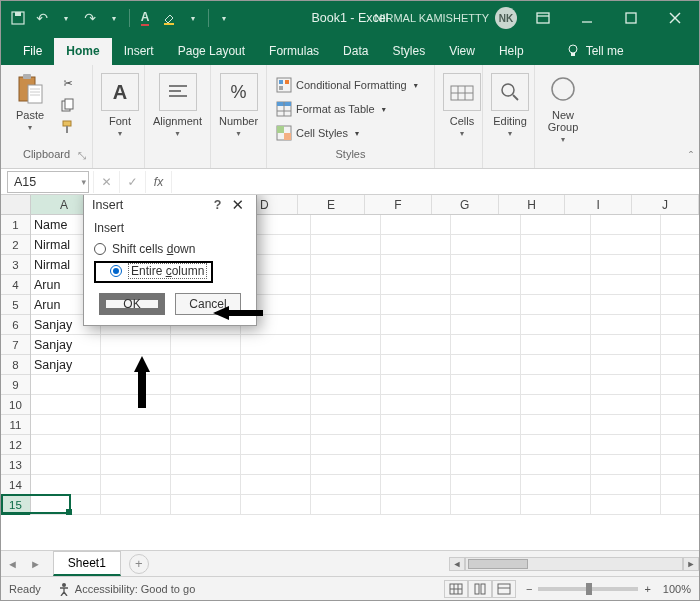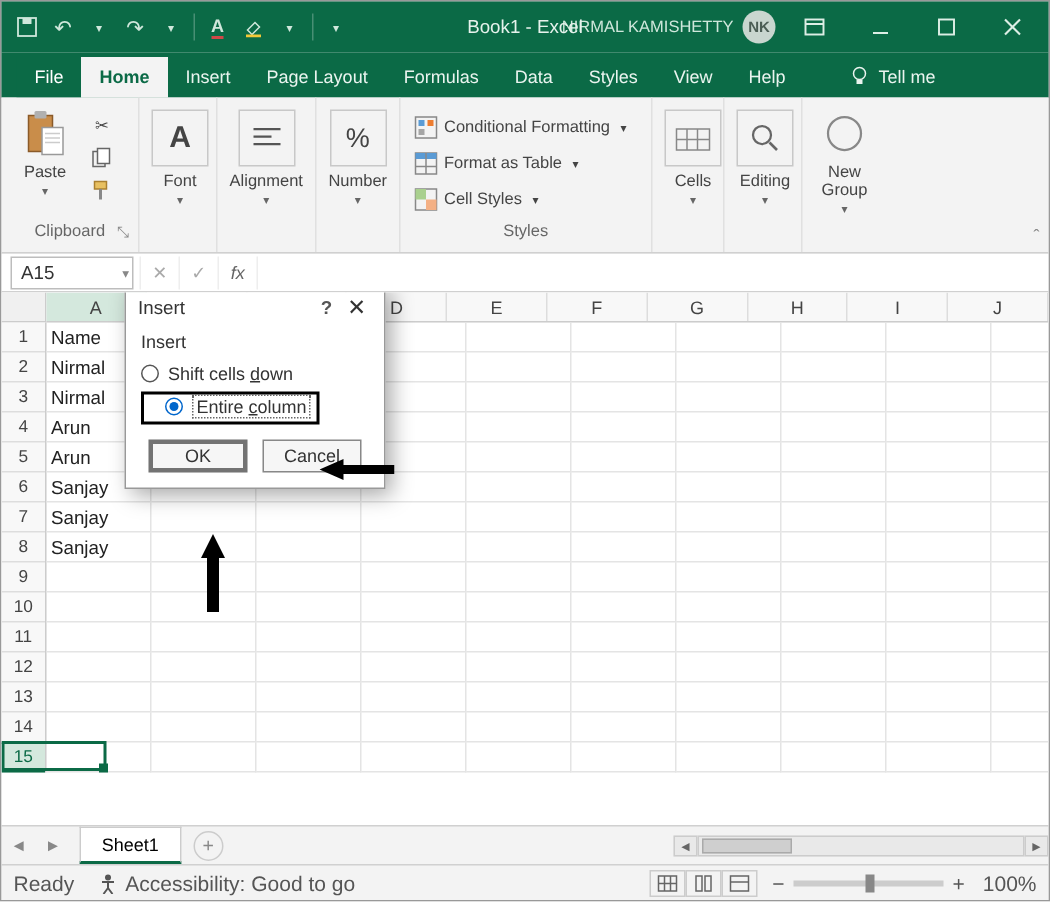--- a/index.html
+++ b/index.html
@@ -70,21 +70,21 @@
   .sheettabs { height: 26px; background: #f3f3f3; display: flex; align-items: center; border-top: 1px solid #d0d0d0; font-size: 12px; }
   .sheettabs .navbtn { padding: 0 6px; color: #888; cursor: pointer; font-size: 11px; }
   .sheettab { padding: 4px 14px; background: #fff; border: 1px solid #ccc; border-bottom: 2px solid #0b6a46; margin-left: 6px; cursor: pointer; }
   .addsheet { width: 20px; height: 20px; border: 1px solid #ccc; border-radius: 50%; display: flex; align-items: center; justify-content: center; margin-left: 8px; color: #888; cursor: pointer; font-size: 13px; }
   .hscroll { margin-left: auto; display: flex; align-items: center; width: 250px; }
   .hscroll .track { flex: 1; height: 14px; background: #e9e9e9; border: 1px solid #ccc; position: relative; }
   .hscroll .thumb { position: absolute; left: 2px; top: 1px; width: 60px; height: 10px; background: #cfcfcf; border: 1px solid #aaa; }
   .hscroll .arr { width: 16px; height: 14px; background: #e9e9e9; border: 1px solid #ccc; display: flex; align-items: center; justify-content: center; font-size: 9px; color: #666; cursor: pointer; }
 
   
-  .statusbar { height: 24px; background: #f3f3f3; border-top: 1px solid #d0d0d0; display: flex; align-items: center; font-size: 14px; color: #555; padding: 0 8px; }
+  .statusbar { height: 24px; background: #f3f3f3; border-top: 1px solid #d0d0d0; display: flex; align-items: center; font-size: 11px; color: #555; padding: 0 8px; }
   .statusbar .views { margin-left: auto; display: flex; gap: 0; }
   .statusbar .view { width: 24px; height: 18px; border: 1px solid #ccc; display: flex; align-items: center; justify-content: center; cursor: pointer; }
   .statusbar .zoom { display: flex; align-items: center; gap: 6px; margin-left: 10px; }
   .statusbar .zoom .slider { width: 100px; height: 4px; background: #ccc; position: relative; }
   .statusbar .zoom .slider .tick { position: absolute; left: 50%; top: -3px; width: 1px; height: 10px; background: #999; }
   .statusbar .zoom .slider .knob { position: absolute; left: 48px; top: -4px; width: 6px; height: 12px; background: #888; }
 
   
   .dialog { position: absolute; top: 192px; left: 82px; width: 174px; background: #fff; border: 1px solid #999; box-shadow: 4px 4px 14px rgba(0,0,0,0.35); z-index: 50; }
   .dialog .dlg-title { height: 28px; display: flex; align-items: center; padding: 0 8px; font-size: 12.5px; color: #333; }
@@ -94,21 +94,21 @@
   .dialog .grouplabel { font-size: 12px; margin-bottom: 4px; color: #333; }
   .dialog .radio { display: flex; align-items: center; gap: 6px; height: 20px; cursor: pointer; }
   .dialog .radio .r { width: 12px; height: 12px; border: 1px solid #555; border-radius: 50%; display: flex; align-items: center; justify-content: center; }
   .dialog .radio .r.sel { border-color: #0066cc; }
   .dialog .radio .r.sel::after { content: ''; width: 6px; height: 6px; background: #0066cc; border-radius: 50%; }
   .dialog .radio .underline { text-decoration: underline; }
   .dialog .selopt { border: 2px solid #000; padding: 0 4px 2px 14px; display: inline-flex; align-items: center; gap: 6px; margin-top: 2px; }
   .dialog .selopt .optlabel { border: 1px dotted #666; padding: 0 2px; }
   .dialog .btns { display: flex; gap: 10px; justify-content: center; margin-top: 10px; }
   .dialog .btn { width: 66px; height: 22px; border: 1px solid #888; background: #f6f6f6; font-size: 12px; cursor: pointer; display: flex; align-items: center; justify-content: center; }
-  .dialog .btn.ok { border: 3px solid #737373; }
+  .dialog .btn.ok { border: 7px solid #737373; }
 
   
   .arrow { position: absolute; z-index: 60; }
   .arrow svg { display: block; }
 </style>
 </head>
 <body>
 <div class="app">
 
 <div class="titlebar">

